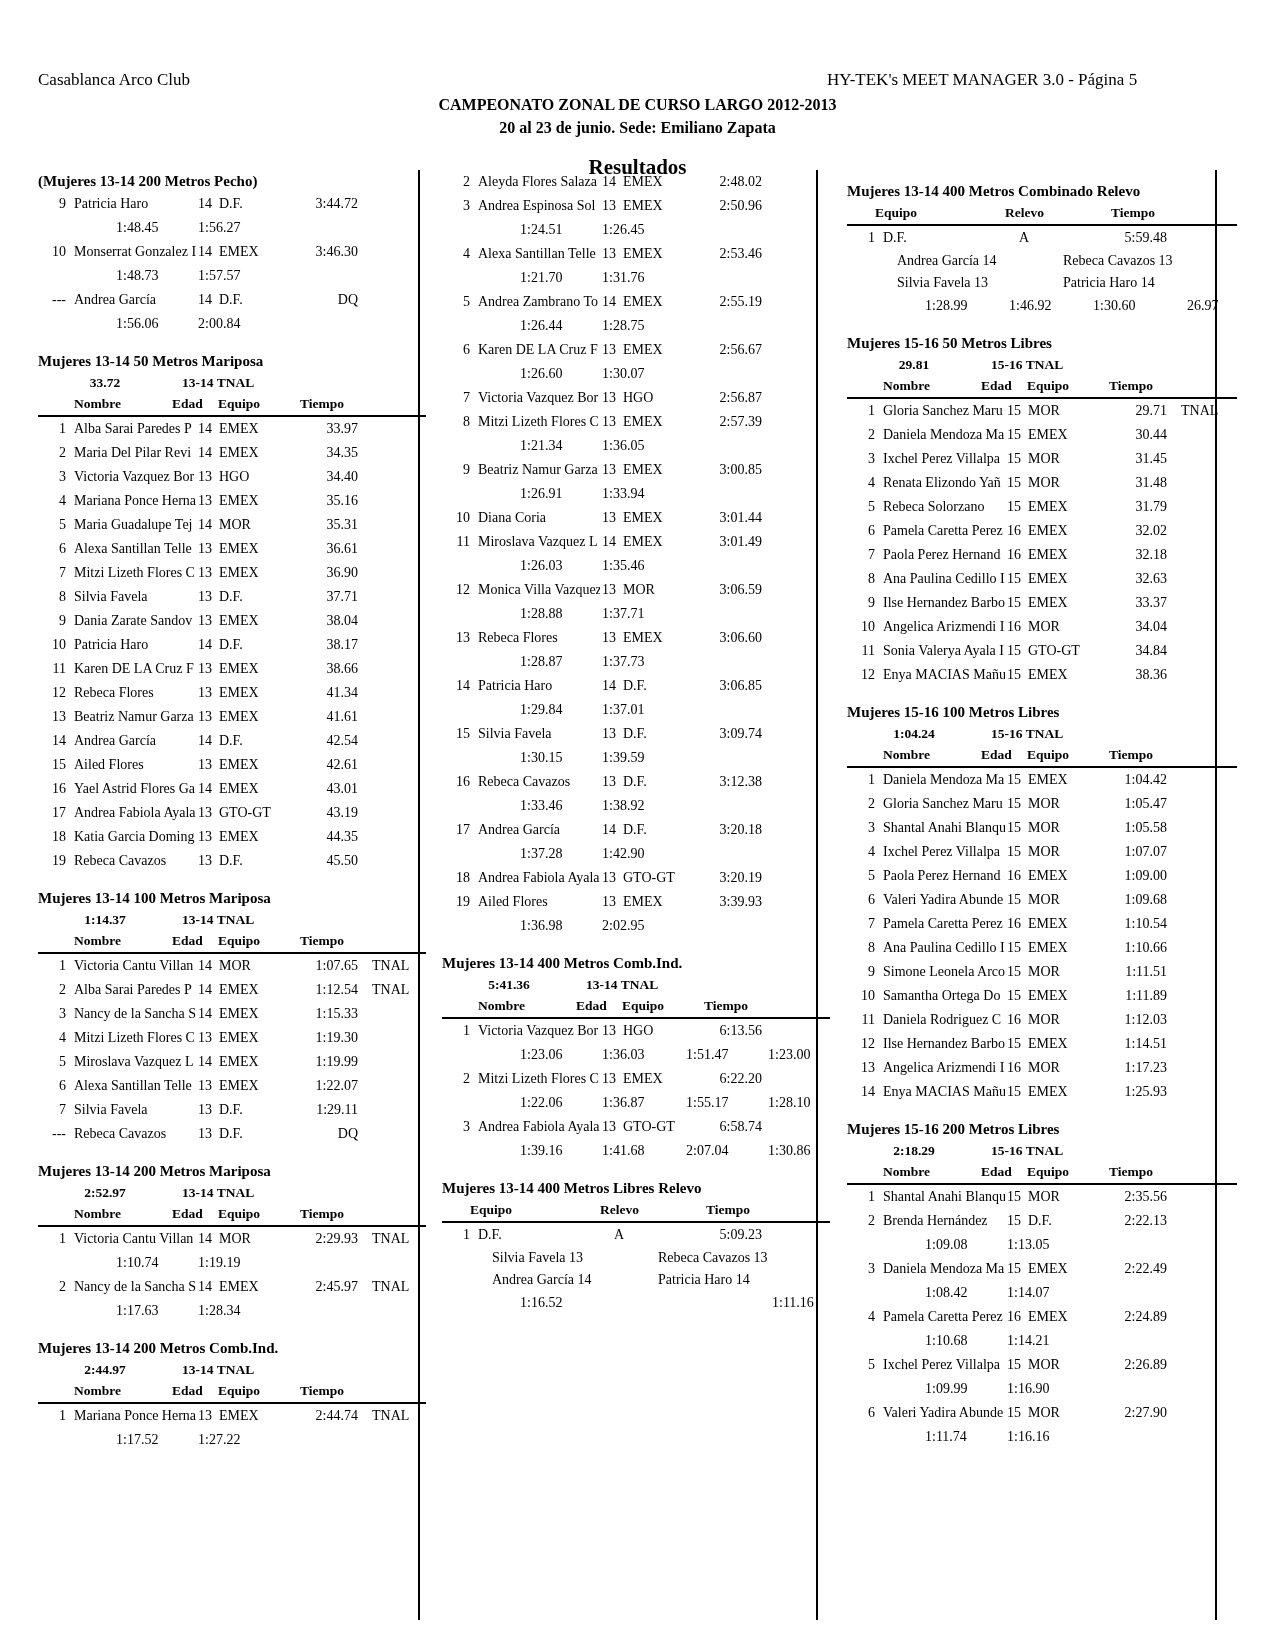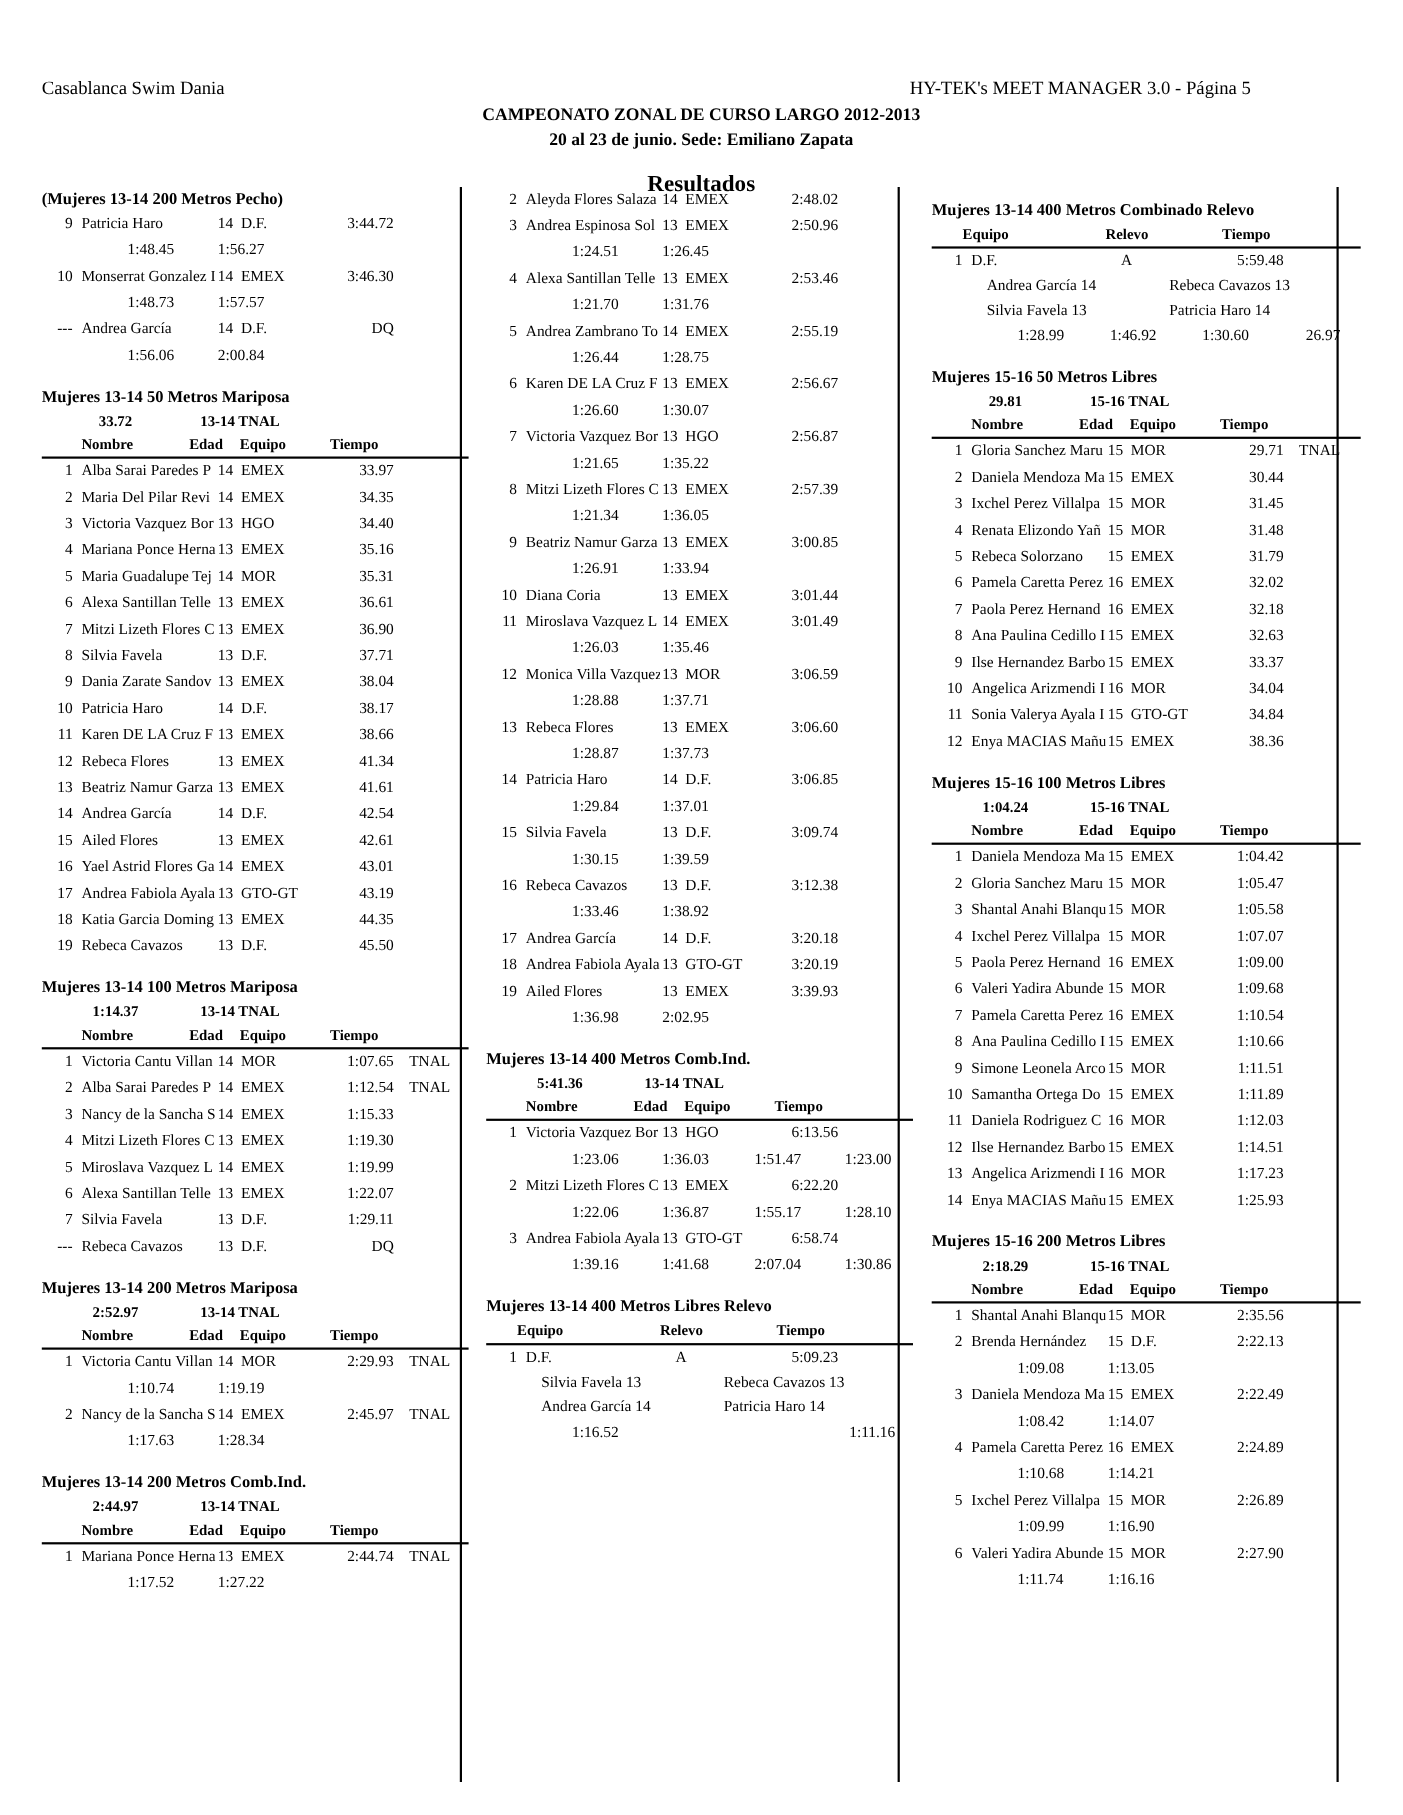--- a/index.html
+++ b/index.html
@@ -31,21 +31,21 @@
   .tm { width: 80px; text-align: right; left: 240px; }
   .qf { left: 334px; }
   .relmem { position: relative; height: 22px; line-height: 22px; }
   .relmem span { position: absolute; }
   .wm { position: absolute; color: #e6e6e6; font-family: "DejaVu Sans", sans-serif; font-weight: bold;
         font-size: 24px; letter-spacing: 1px; z-index: -1; }
 </style>
 </head>
 <body>
 
-<div class="hdr-left">Casablanca Swim Dania</div>
+<div class="hdr-left">Casablanca Arco Club</div>
 <div class="hdr-right">HY-TEK's MEET MANAGER 3.0 - Página 5</div>
 <div class="title t1">CAMPEONATO ZONAL DE CURSO LARGO 2012-2013</div>
 <div class="title t2">20 al 23 de junio. Sede: Emiliano Zapata</div>
 <div class="title t3">Resultados</div>
 
 <div class="wm" style="left:200px;top:230px">www.masnatacion.com</div>
 <div class="wm" style="left:680px;top:230px">www.masnatacion.com</div>
 <div class="wm" style="left:200px;top:705px">www.masnatacion.com</div>
 <div class="wm" style="left:680px;top:705px">www.masnatacion.com</div>
 <div class="wm" style="left:200px;top:1180px">www.masnatacion.com</div>
@@ -414,24 +414,20 @@
         <span style="left:78px">1:26.60</span>
         <span style="left:160px">1:30.07</span>
       </div>
       <div class="row">
         <span class="pl">7</span>
         <span class="nm">Victoria Vazquez Bor</span>
         <span style="left:160px">13</span>
         <span style="left:181px">HGO</span>
         <span class="tm">2:56.87</span>
       </div>
-      <div class="srow">
-        <span style="left:78px">1:21.65</span>
-        <span style="left:160px">1:35.22</span>
-      </div>
       <div class="row">
         <span class="pl">8</span>
         <span class="nm">Mitzi Lizeth Flores C</span>
         <span style="left:160px">13</span>
         <span style="left:181px">EMEX</span>
         <span class="tm">2:57.39</span>
       </div>
       <div class="srow">
         <span style="left:78px">1:21.34</span>
         <span style="left:160px">1:36.05</span>
@@ -519,20 +515,24 @@
       <div class="srow">
         <span style="left:78px">1:33.46</span>
         <span style="left:160px">1:38.92</span>
       </div>
       <div class="row">
         <span class="pl">17</span>
         <span class="nm">Andrea García</span>
         <span style="left:160px">14</span>
         <span style="left:181px">D.F.</span>
         <span class="tm">3:20.18</span>
+      </div>
+      <div class="srow">
+        <span style="left:78px">1:37.28</span>
+        <span style="left:160px">1:42.90</span>
       </div>
       <div class="row">
         <span class="pl">18</span>
         <span class="nm">Andrea Fabiola Ayala</span>
         <span style="left:160px">13</span>
         <span style="left:181px">GTO-GT</span>
         <span class="tm">3:20.19</span>
       </div>
       <div class="row">
         <span class="pl">19</span>

